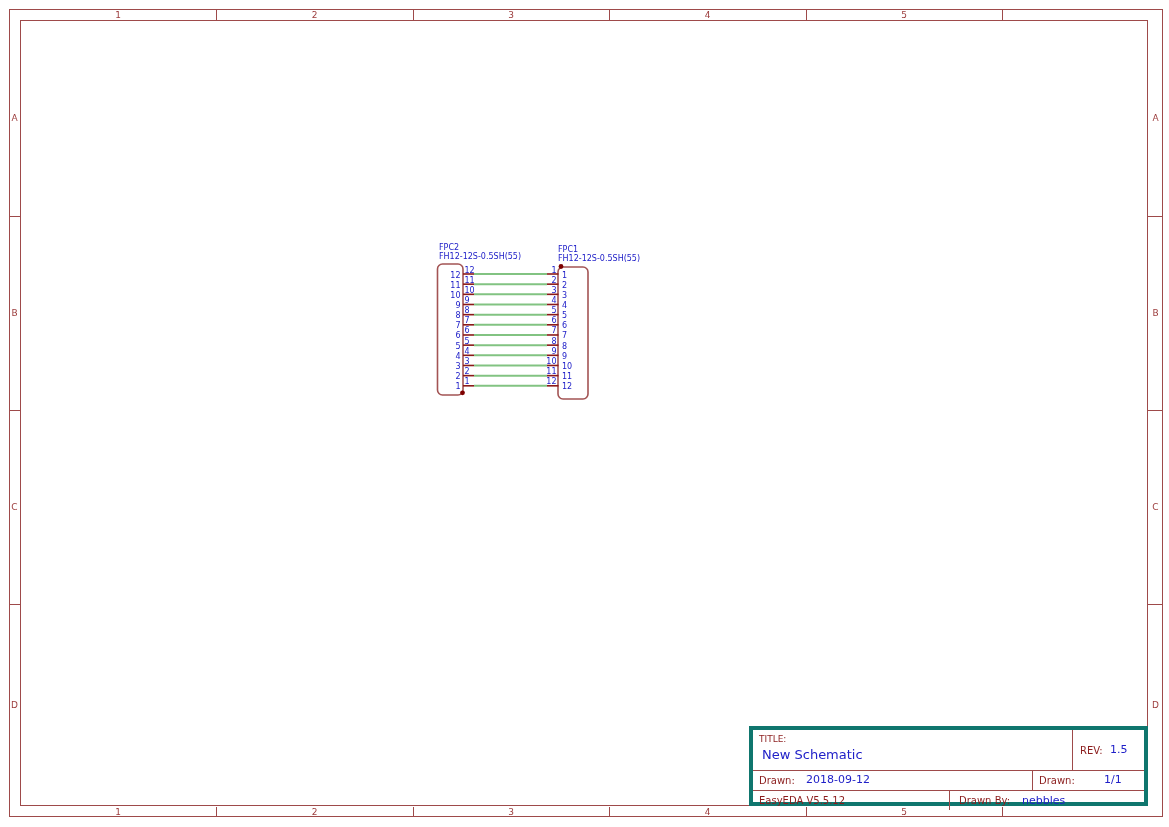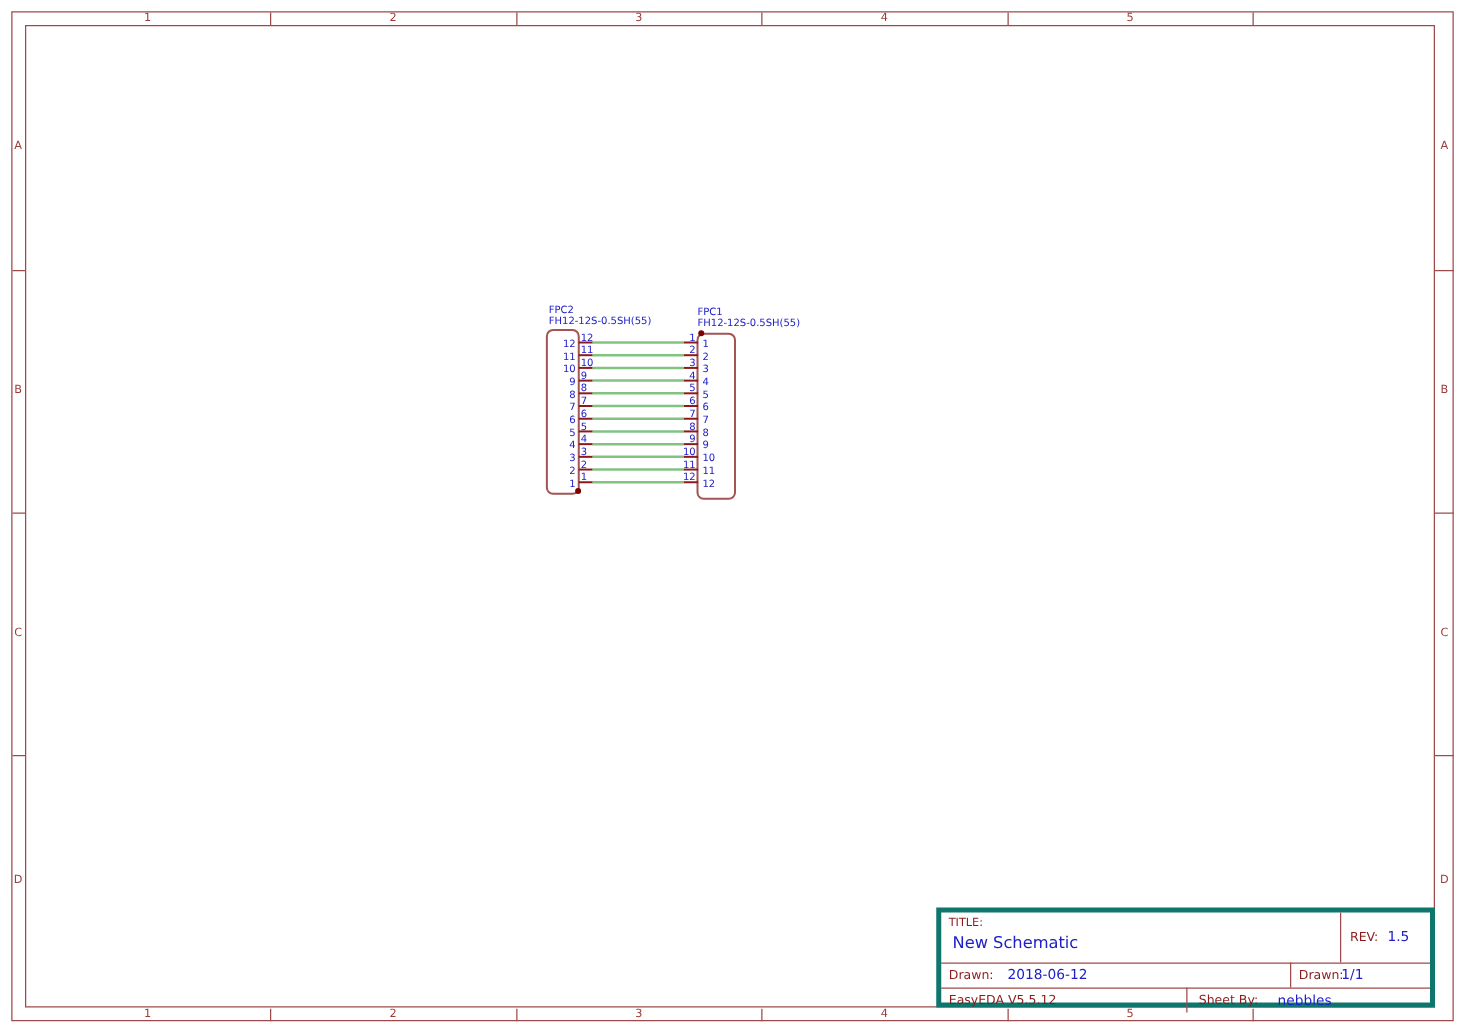--- a/index.html
+++ b/index.html
@@ -167,22 +167,22 @@
     <div class="tb-v" style="left:279px;top:40px;height:20px"></div>
     <div class="tb-v" style="left:196px;top:60px;height:20px"></div>
 
     <span class="red" style="left:6px;top:4px;font-size:9px">TITLE:</span>
     <span class="blue" style="left:9px;top:18px;font-size:13px">New Schematic</span>
 
     <span class="red" style="left:327px;top:15px">REV:</span>
     <span class="blue" style="left:357px;top:14px">1.5</span>
 
     <span class="red" style="left:6px;top:45px">Drawn:</span>
-    <span class="blue" style="left:53px;top:44px">2018-06-12</span>
+    <span class="blue" style="left:53px;top:44px">2018-09-12</span>
 
     <span class="red" style="left:286px;top:45px">Drawn:</span>
-    <span class="blue" style="left:320px;top:44px">1/1</span>
+    <span class="blue" style="left:351px;top:44px">1/1</span>
 
     <span class="red" style="left:6px;top:65px">EasyEDA V5.5.12</span>
-    <span class="red" style="left:206px;top:65px">Sheet By:</span>
+    <span class="red" style="left:206px;top:65px">Drawn By:</span>
     <span class="blue" style="left:269px;top:65px">nebbles</span>
   </div>
 </div>
 
 </body></html>

